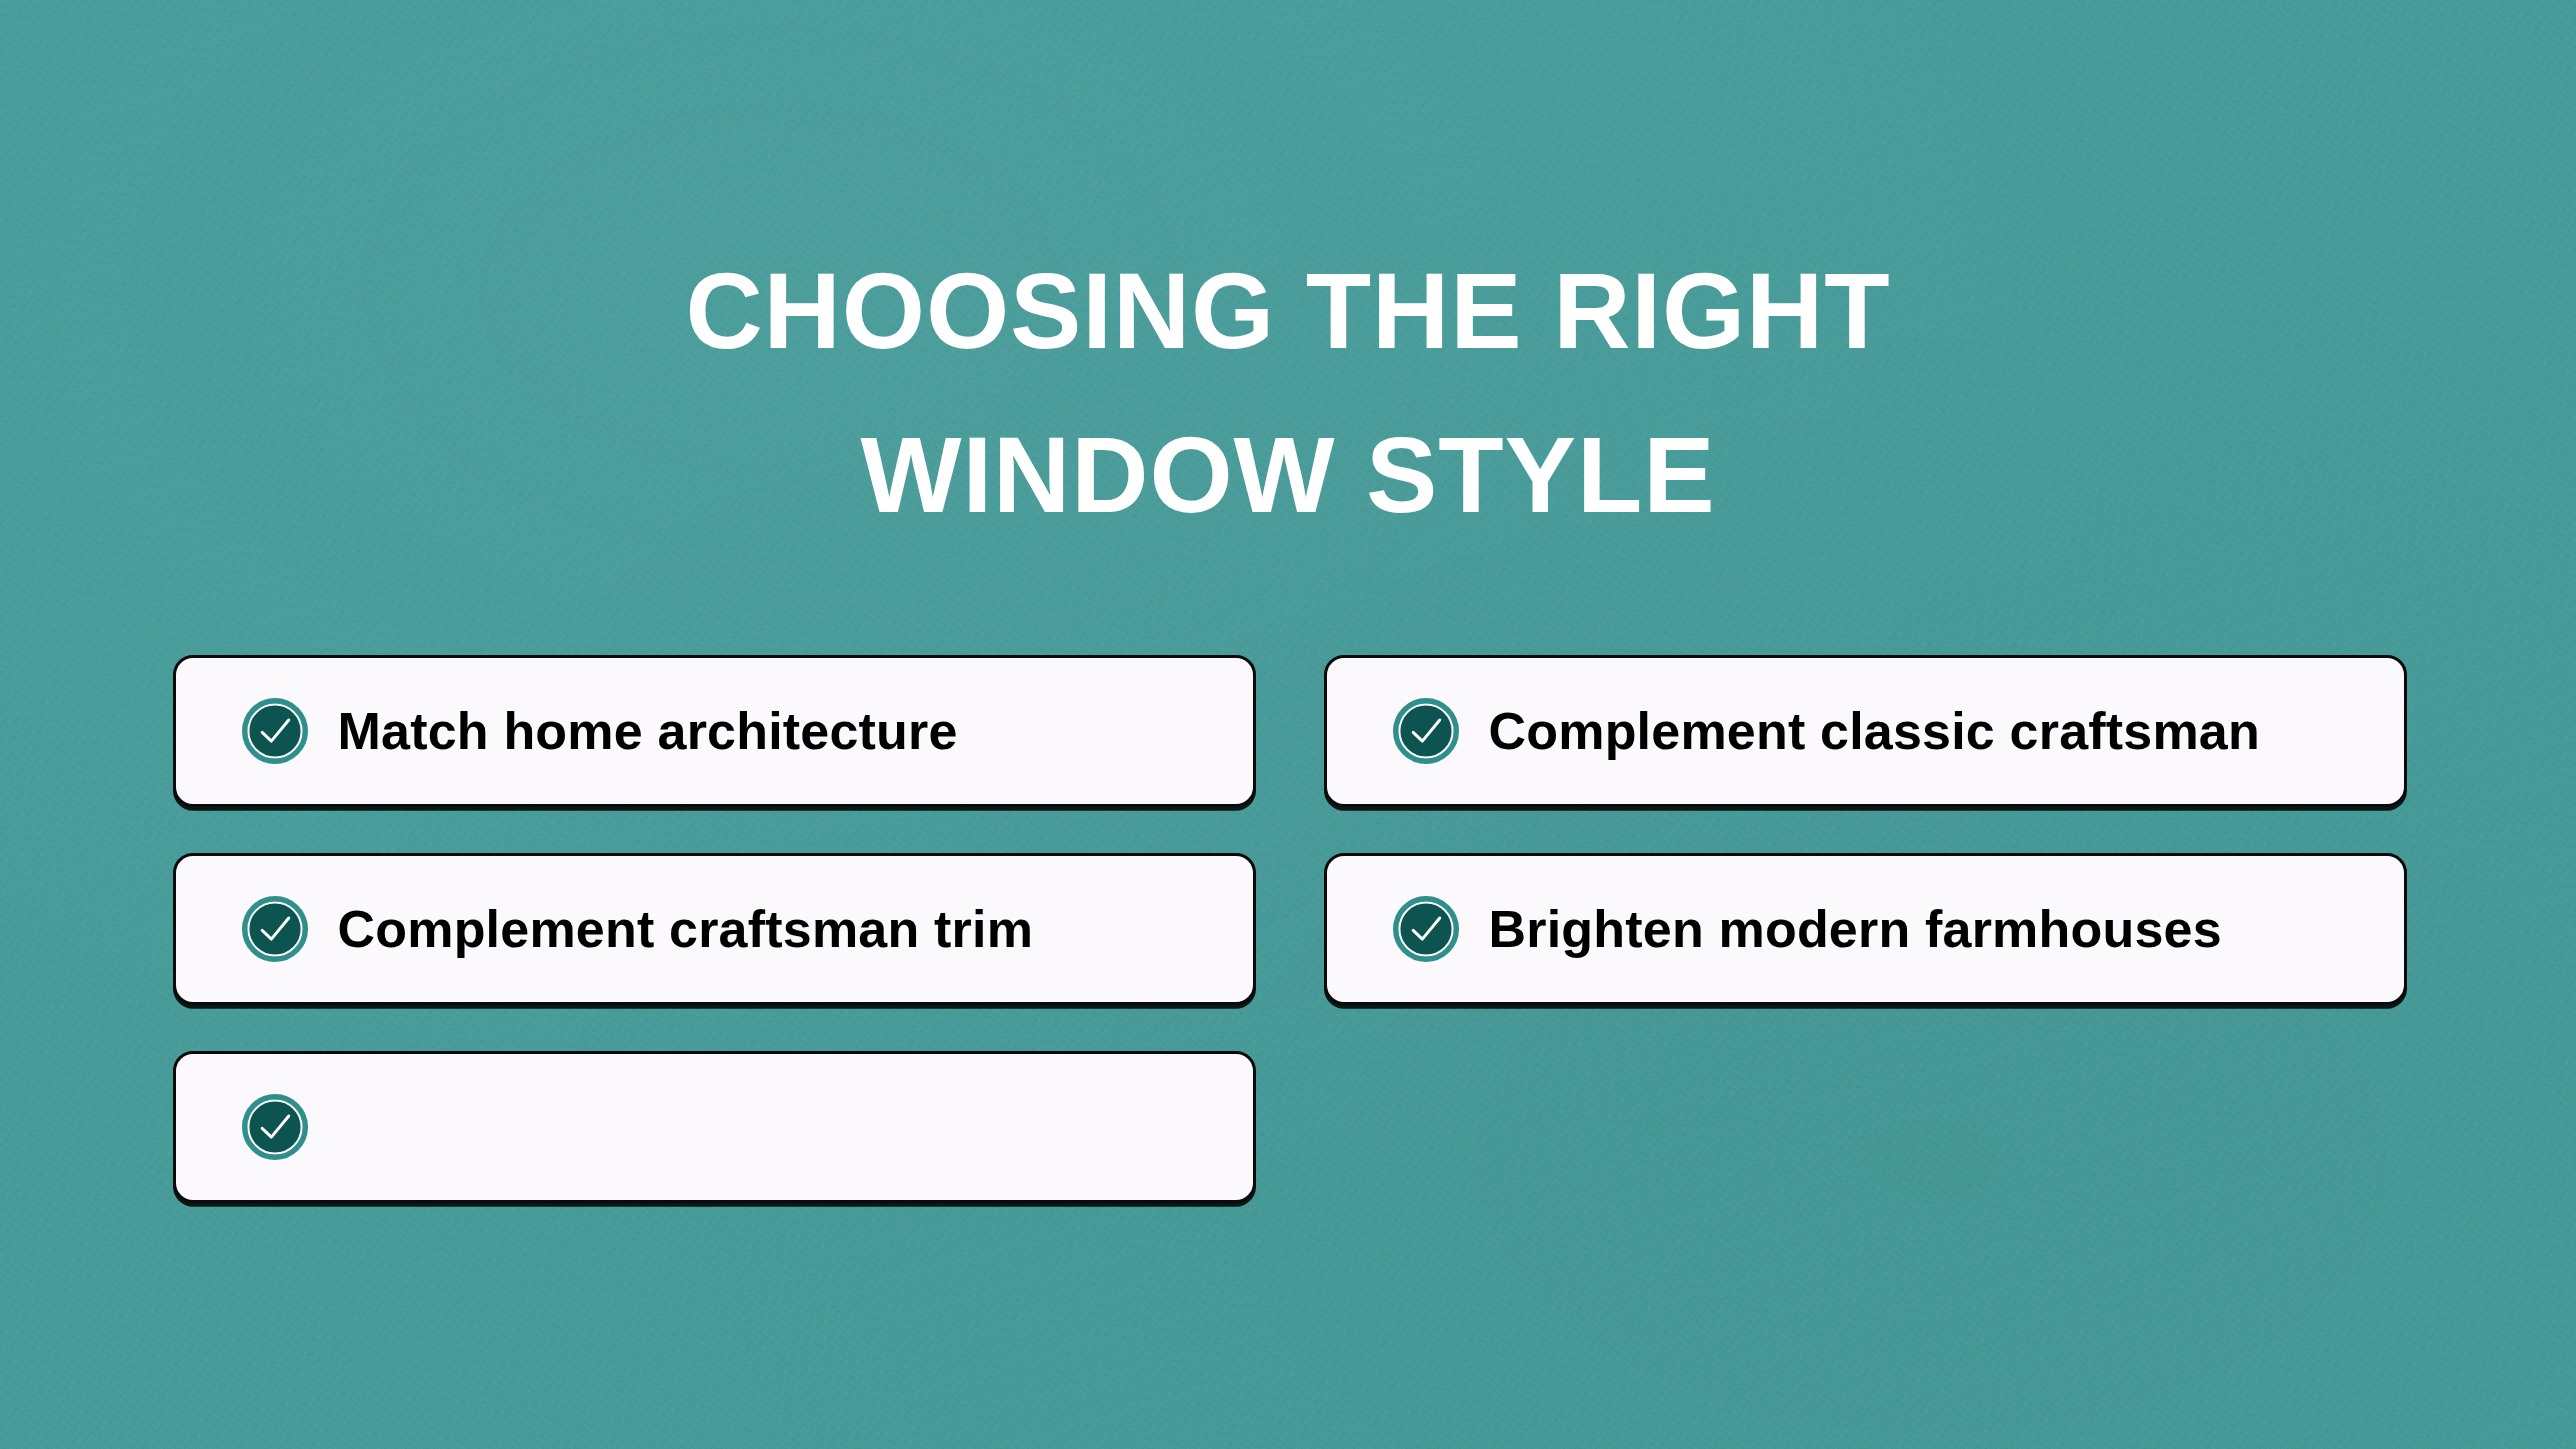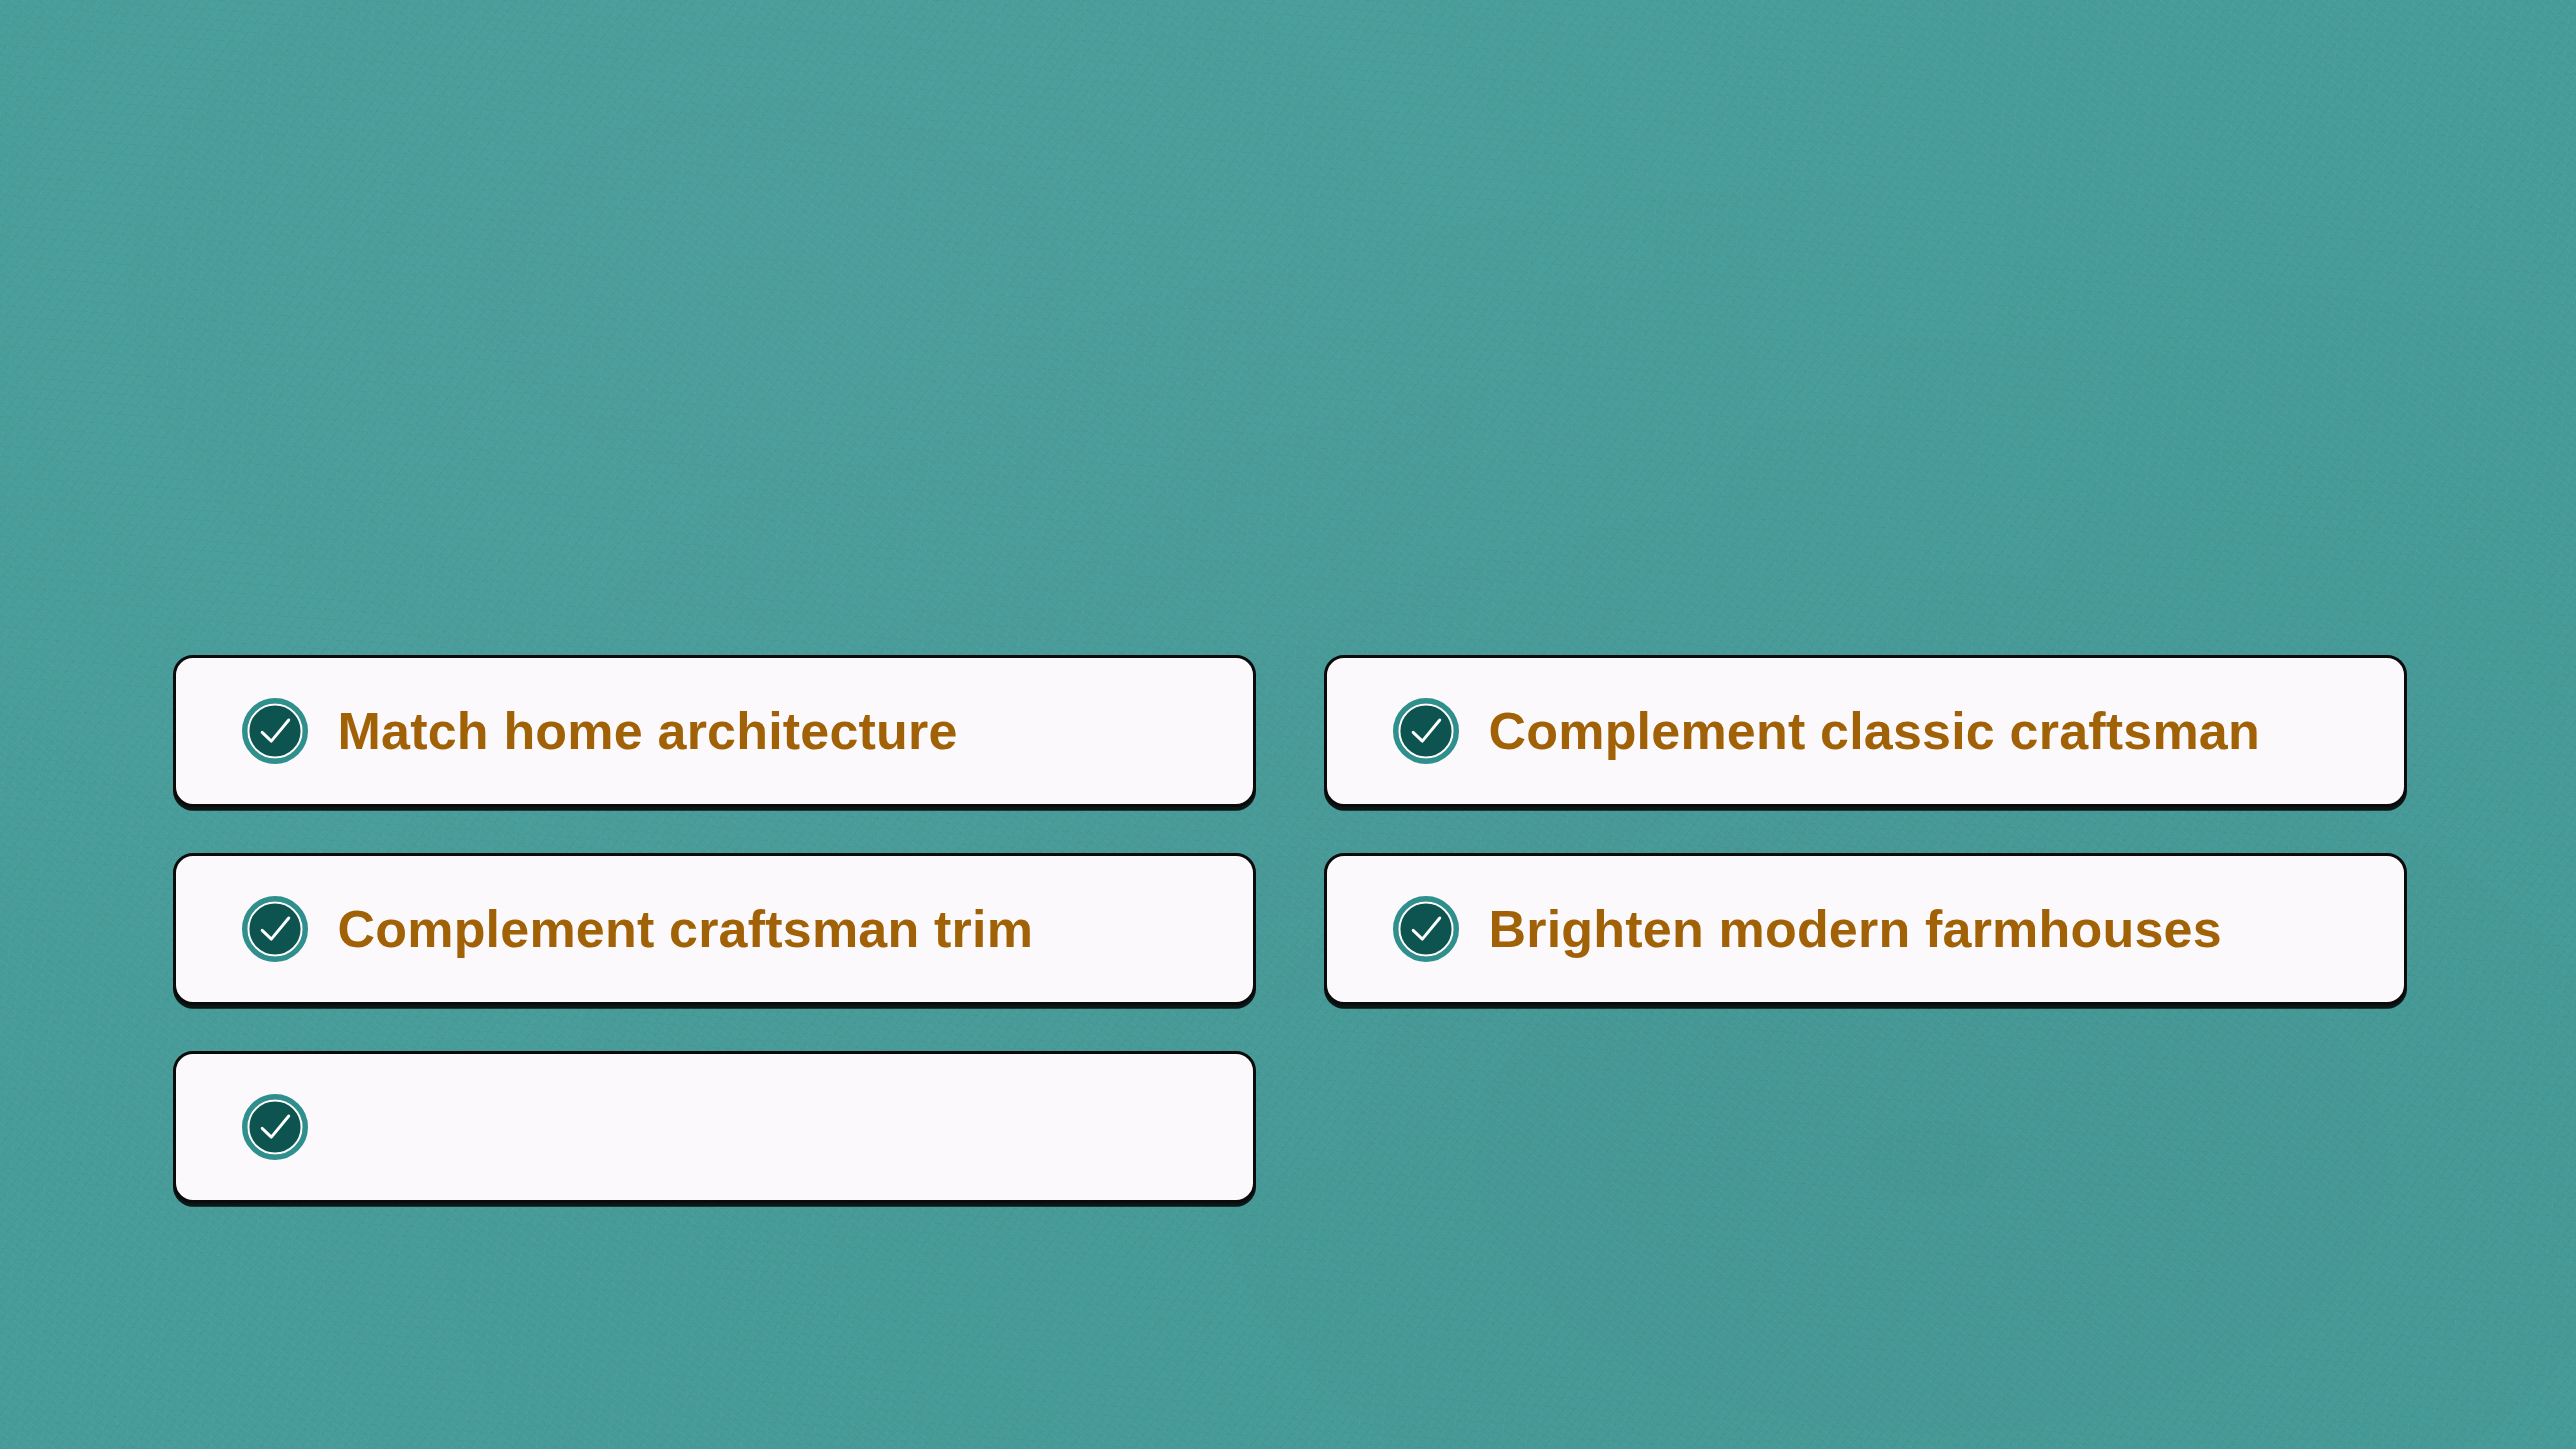--- a/index.html
+++ b/index.html
@@ -89,36 +89,40 @@
     position: relative;
   }
   .check-icon svg {
     display: block;
     width: 66px;
     height: 66px;
   }
 
   .card-label {
     margin-left: 29.5px;
-    color: #a16207;
+    color: #000000;
     font-family: "Liberation Sans", sans-serif;
     font-weight: 600;
     font-size: 52px;
     line-height: 57px;
     letter-spacing: 0.2px;
     white-space: nowrap;
   }
 </style>
 </head>
 <body>
 
 <div class="slide">
 
   <div class="texture"></div>
 
+  <div class="title-block">
+    <span class="title-line">CHOOSING THE RIGHT</span>
+    <span class="title-line">WINDOW STYLE</span>
+  </div>
 
   <div class="cards">
 
     <div class="card">
       <span class="check-icon">
         <svg viewBox="0 0 72 72">
           <circle cx="36" cy="36" r="33" fill="#0d5450" stroke="#2f8f8c" stroke-width="6"></circle>
           <circle cx="36" cy="36" r="29" fill="none" stroke="#ffffff" stroke-width="2.2"></circle>
           <path d="M22 37.5 L32 47 L51 24" fill="none" stroke="#ffffff" stroke-width="3.2" stroke-linecap="round" stroke-linejoin="round"></path>
         </svg>

